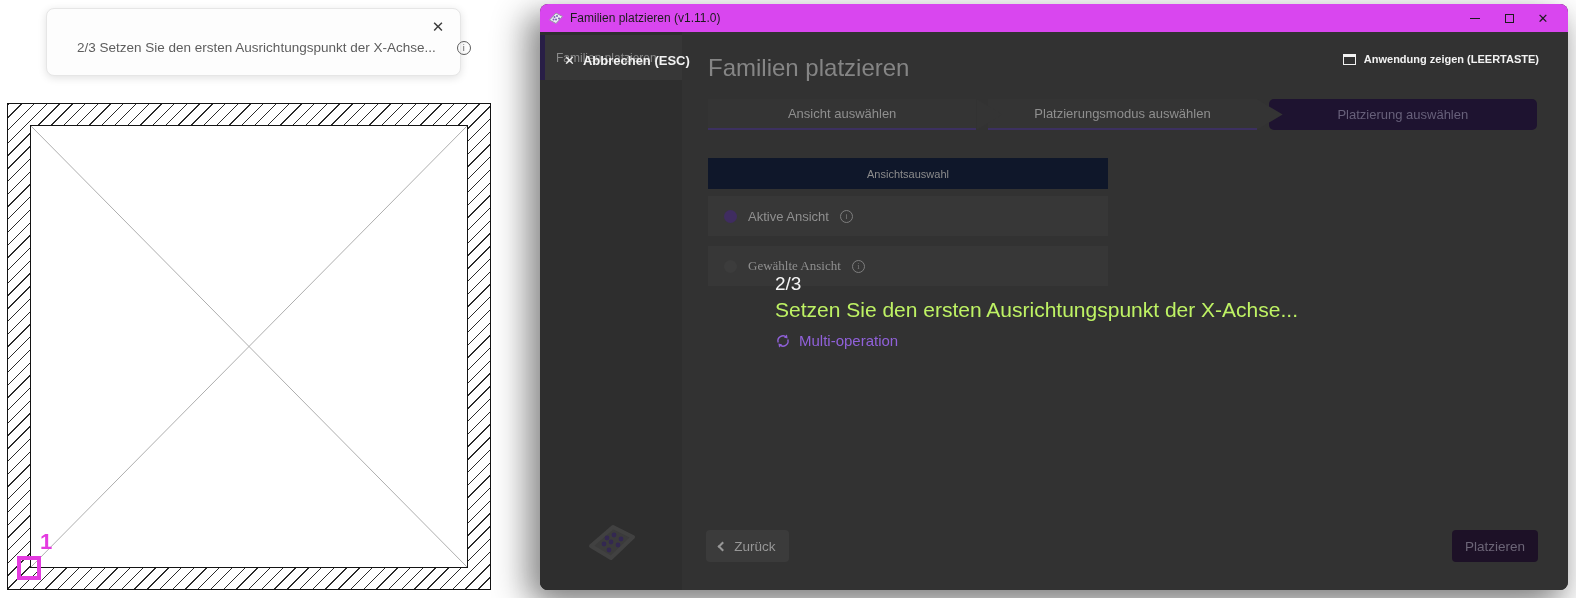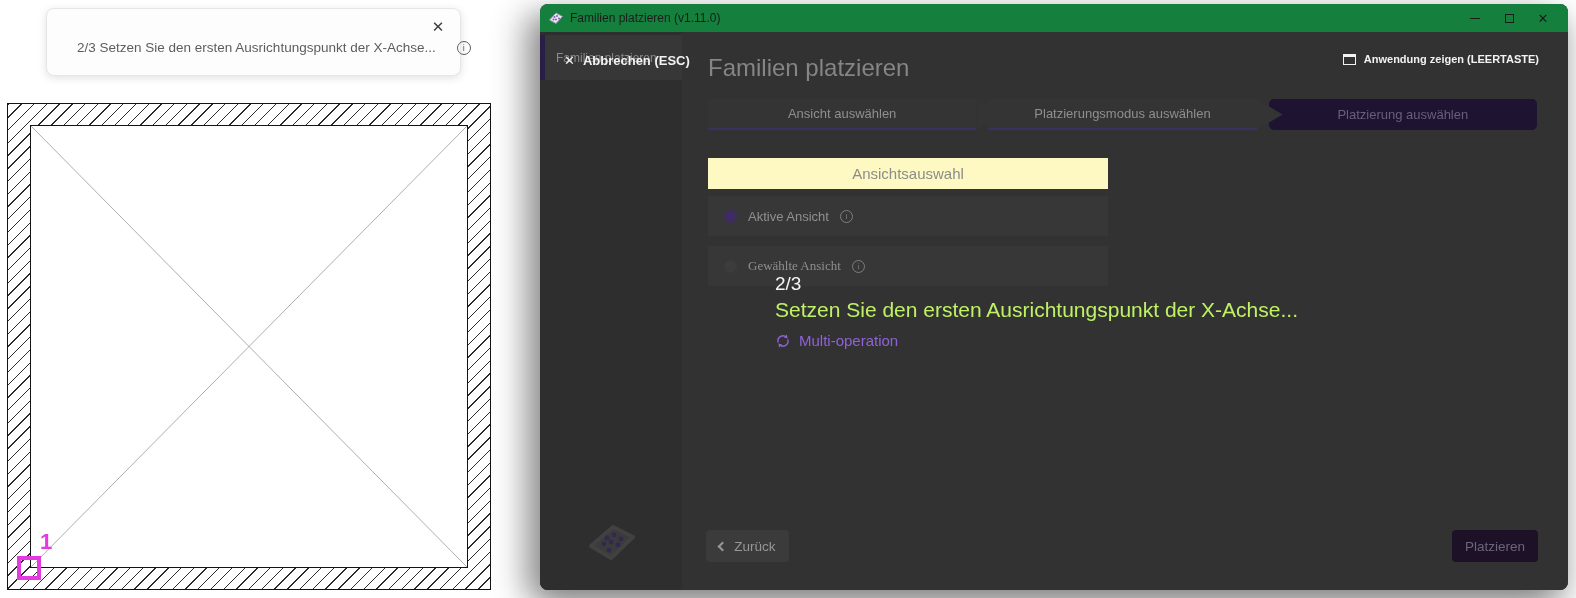--- a/index.html
+++ b/index.html
@@ -53,21 +53,21 @@
   }
 
   
   .app-window {
     position:absolute; left:540px; top:4px; width:1028px; height:586px;
     border-radius:8px; overflow:hidden; display:flex; flex-direction:column;
     box-shadow:-18px 10px 32px rgba(0,0,0,.30), 0 14px 30px rgba(0,0,0,.30);
     background:#323232;
   }
   .titlebar {
-    height:28px; background:#15803d; display:flex; align-items:center;
+    height:28px; background:#d946ef; display:flex; align-items:center;
     padding:0 8px; flex:0 0 auto;
   }
   .titlebar-title { font-size:12px; color:#1c1c1c; margin-left:6px; flex:1; }
   .tb-btn {
     width:34px; height:24px; display:flex; align-items:center; justify-content:center;
     color:#1c1c1c;
   }
   .tb-min-glyph { width:10px; height:1px; background:#1c1c1c; display:block; }
   .tb-max-glyph { width:9px; height:9px; border:1px solid #1c1c1c; display:block; }
   .tb-close-glyph { font-size:13px; line-height:1; }
@@ -105,22 +105,22 @@
   }
   .wtab-active {
     flex:1; position:relative; display:flex; align-items:center; justify-content:center;
     font-size:13px; color:#67607a; background:#1e1330;
     border-radius:5px; z-index:1;
   }
 
   
   .panel { position:absolute; left:168px; top:126px; width:400px; }
   .panel-header {
-    height:31px; background:#fef9c3; display:flex; align-items:center; justify-content:center;
-    font-size:15px; color:#8c8c8c;
+    height:31px; background:#0f172a; display:flex; align-items:center; justify-content:center;
+    font-size:11px; color:#8c8c8c;
   }
   .panel-row {
     height:40px; background:#373737; display:flex; align-items:center;
     padding-left:16px; gap:11px; font-size:13px; color:#8f8f8f;
   }
   .panel-row.r1 { margin-top:7px; }
   .panel-row.r2 { margin-top:10px;font-family:Liberation Serif, serif; }
   .radio { width:13px; height:13px; border-radius:50%; }
   .radio.sel { background:#3f2c60; }
   .radio.unsel { background:#3c3c3c; }

